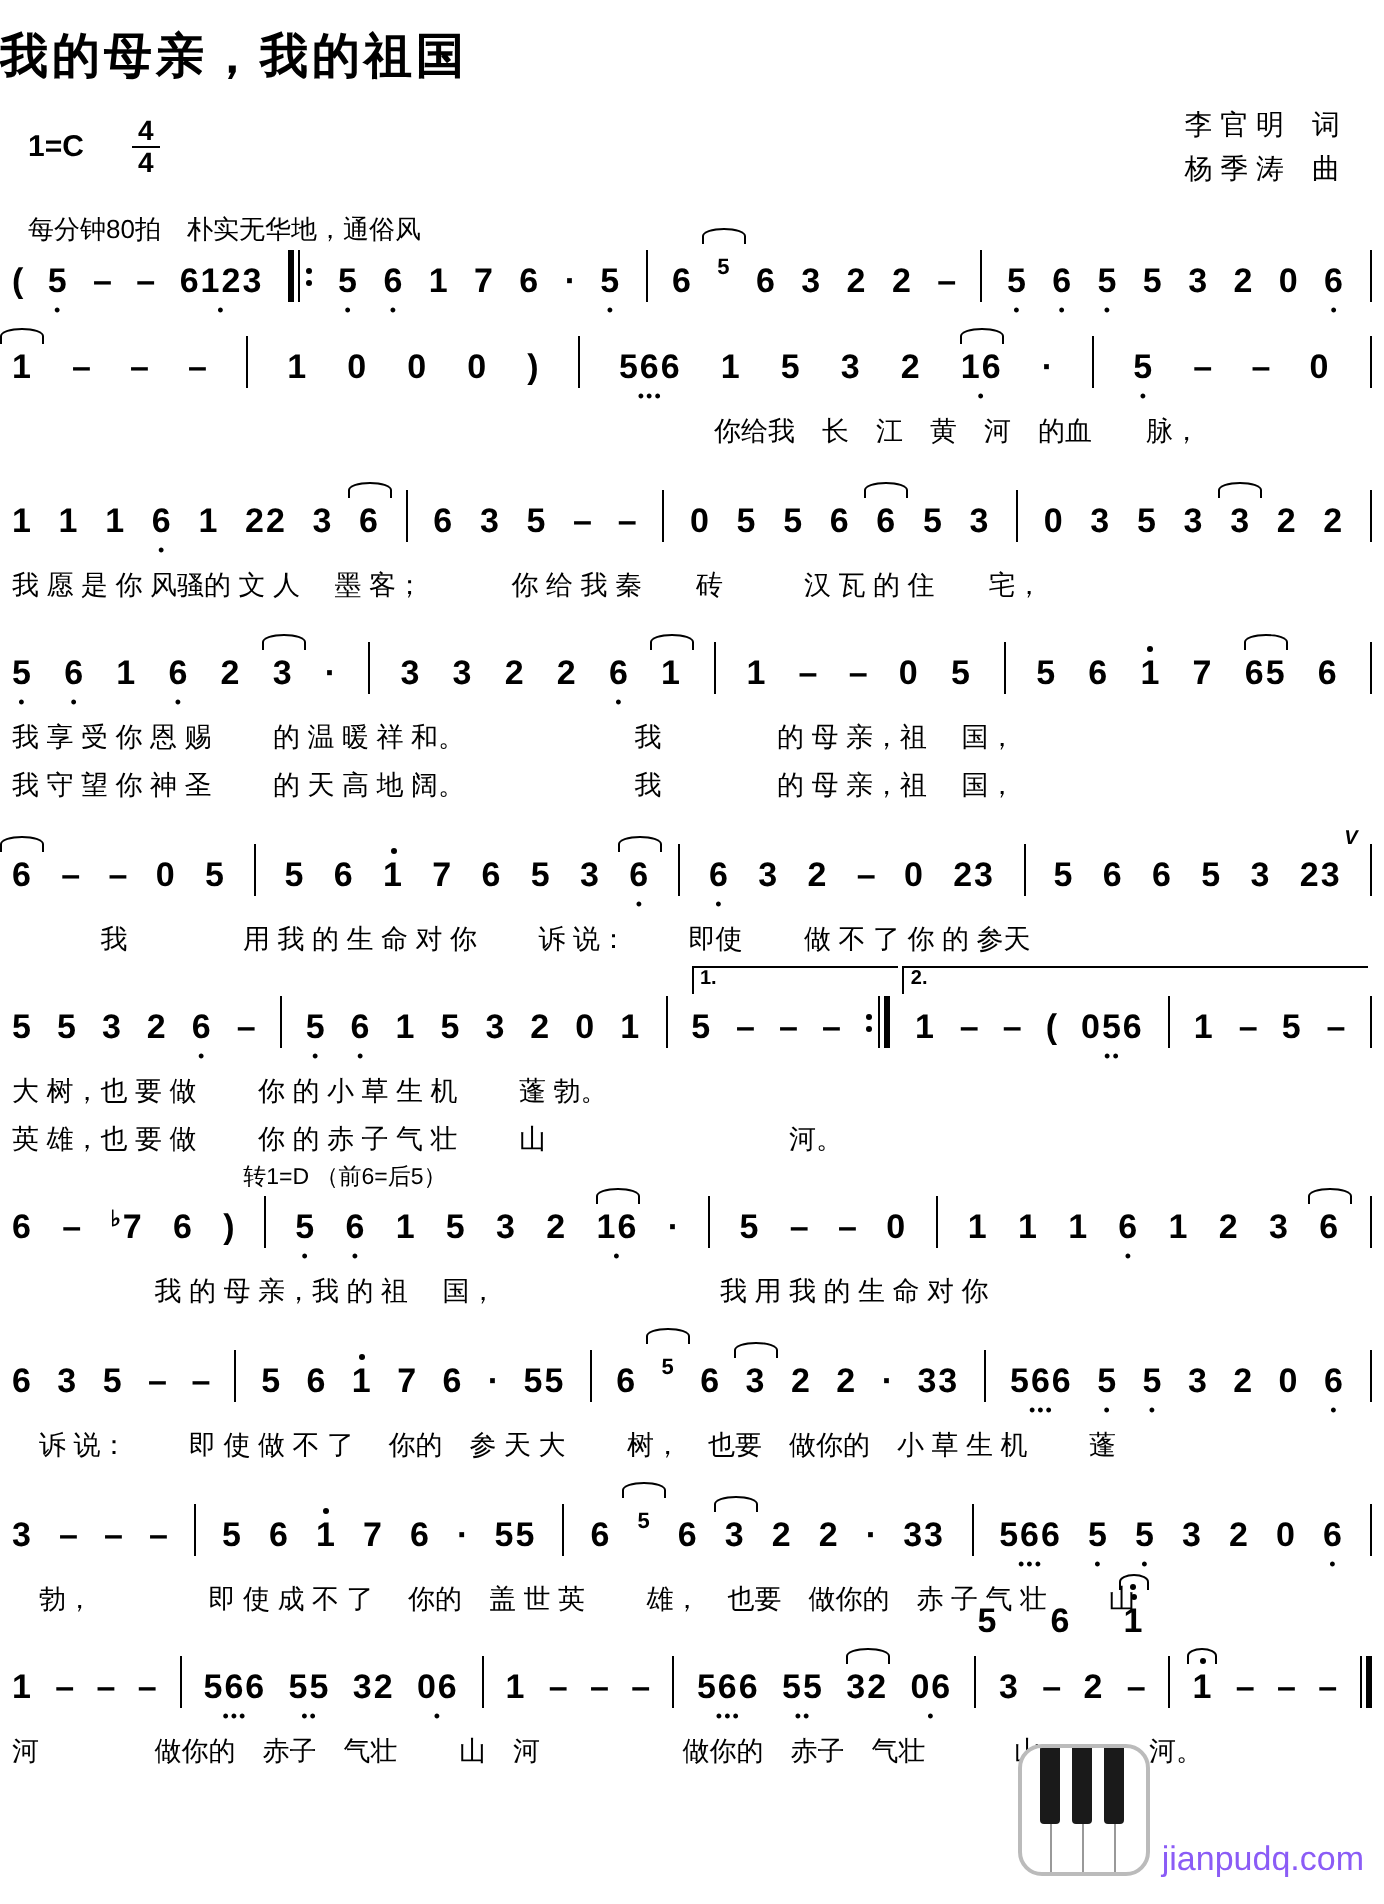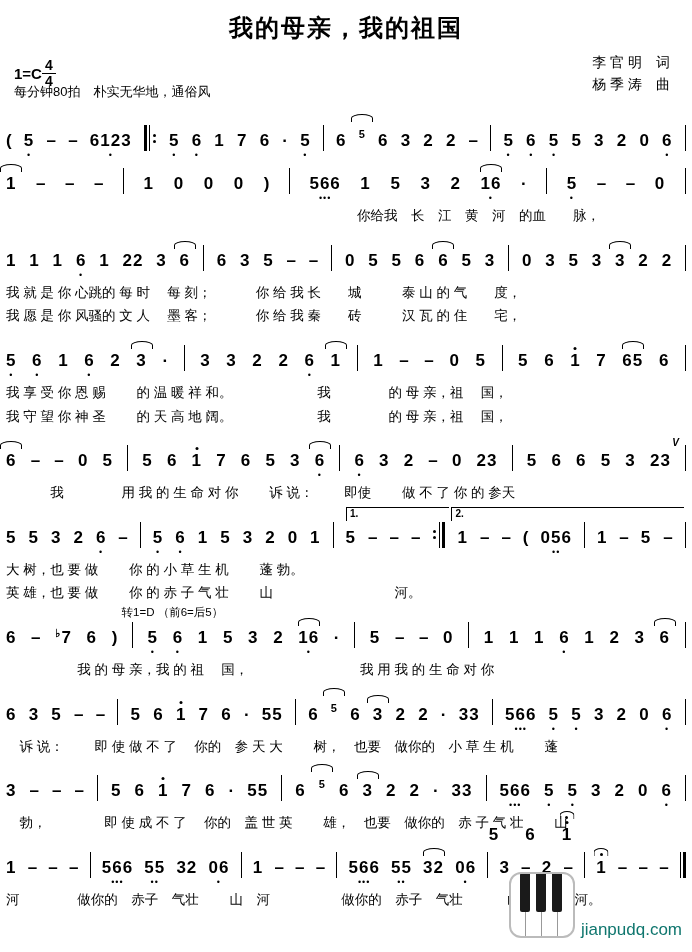--- a/index.html
+++ b/index.html
@@ -1,27 +1,27 @@
 <!DOCTYPE html>
 <html><head>
 <meta charset="utf-8">
 <style>
   html,body{margin:0;padding:0;background:#fff;}
   .page{position:relative;width:692px;height:952px;background:#fff;overflow:hidden;
         font-family:"Liberation Sans",sans-serif;color:#000;}
   
-  .title{text-align:center;font-family:"Liberation Serif","DejaVu Serif",serif;
+  .title{text-align:left;font-family:"Liberation Serif","DejaVu Serif",serif;
          font-size:24px;font-weight:bold;letter-spacing:2px;padding-top:12px;}
   .hdr{position:relative;height:62px;margin-top:6px;}
   .keysig{position:absolute;left:14px;top:8px;font-size:15px;font-weight:bold;
-          display:flex;align-items:center;gap:0;}
+          display:flex;align-items:center;gap:24px;}
   .meter{display:inline-flex;flex-direction:column;align-items:center;font-size:14px;
          line-height:1.05;font-weight:bold;}
   .meter .num{border-bottom:1px solid #000;padding:0 3px;}
-  .tempo{position:absolute;left:14px;top:33px;font-size:13px;}
+  .tempo{position:absolute;left:14px;top:56px;font-size:13px;}
   .credits{position:absolute;right:22px;top:2px;font-size:14px;text-align:left;line-height:1.55;}
   
   .score{position:absolute;left:0;top:108px;width:692px;}
   .system{position:relative;padding:0 6px;}
   .notes{position:relative;display:flex;justify-content:space-between;align-items:flex-end;
          height:26px;margin-top:17px;margin-bottom:10px;}
   .tok{position:relative;display:inline-block;text-align:center;line-height:1;}
   .t{display:inline-block;font-weight:bold;font-size:17px;letter-spacing:1px;line-height:1;padding-bottom:2px;}
   .plain .t{letter-spacing:0;}
   .bdots{position:absolute;top:100%;left:50%;transform:translateX(-50%);margin-top:3px;
@@ -49,21 +49,21 @@
   .anno{position:absolute;top:-17px;font-size:11.5px;white-space:nowrap;}
   .anno.notes-anno{top:-26px;display:flex;gap:26px;}
   
   .wm{position:absolute;right:10px;bottom:14px;display:flex;align-items:flex-end;gap:6px;}
   .wm-icon{position:relative;width:62px;height:62px;border:2px solid #bbb;border-radius:12px;
            background:#fff;overflow:hidden;}
   .wm-icon .wk{position:absolute;top:0;bottom:0;width:1px;background:#999;}
   .wm-icon .bk{position:absolute;top:0;height:38px;width:10px;background:#1a1a1a;border-radius:0 0 2px 2px;}
   .wm-text{display:flex;flex-direction:column;align-items:flex-start;line-height:1;}
   .wm-name{font-size:30px;font-weight:bold;color:#2b2b2b;letter-spacing:1px;}
-  .wm-url{font-size:17px;color:#0f766e;margin-top:2px;}
+  .wm-url{font-size:17px;color:#8b5cf6;margin-top:2px;}
 </style>
 </head>
 <body>
 
 <div class="page">
   <div class="title">我的母亲，我的祖国</div>
 
   <div class="hdr">
     <div class="keysig">
       <span>1=C</span>
@@ -200,21 +200,20 @@
           <span class="tok"><span class="t u1">3</span></span>
           <span class="tok"><span class="t u1">5</span></span>
           <span class="tok"><span class="t u1">3</span></span>
           <span class="tok"><span class="t u1">3</span><i class="arc"></i></span>
           <span class="tok"><span class="t u1">2</span></span>
           <span class="tok"><span class="t">2</span></span>
           <span class="barwrap">
             <span class="bl"></span>
           </span>
         </div>
-        <div class="lyric">我 就 是 你 心跳的 每 时　 每 刻；　　　 你 给 我 长　　城　　　泰 山 的 气　　度，</div>
         <div class="lyric">我 愿 是 你 风骚的 文 人　 墨 客；　　　 你 给 我 秦　　砖　　　汉 瓦 的 住　　宅，</div>
       </div>
       <div class="system">
         <div class="notes">
           <span class="tok"><span class="t u1">5</span><span class="bdots">•</span></span>
           <span class="tok"><span class="t u1">6</span><span class="bdots">•</span></span>
           <span class="tok"><span class="t u1">1</span></span>
           <span class="tok"><span class="t u1">6</span><span class="bdots">•</span></span>
           <span class="tok"><span class="t u1">2</span></span>
           <span class="tok"><span class="t">3</span><i class="arc"></i></span>

